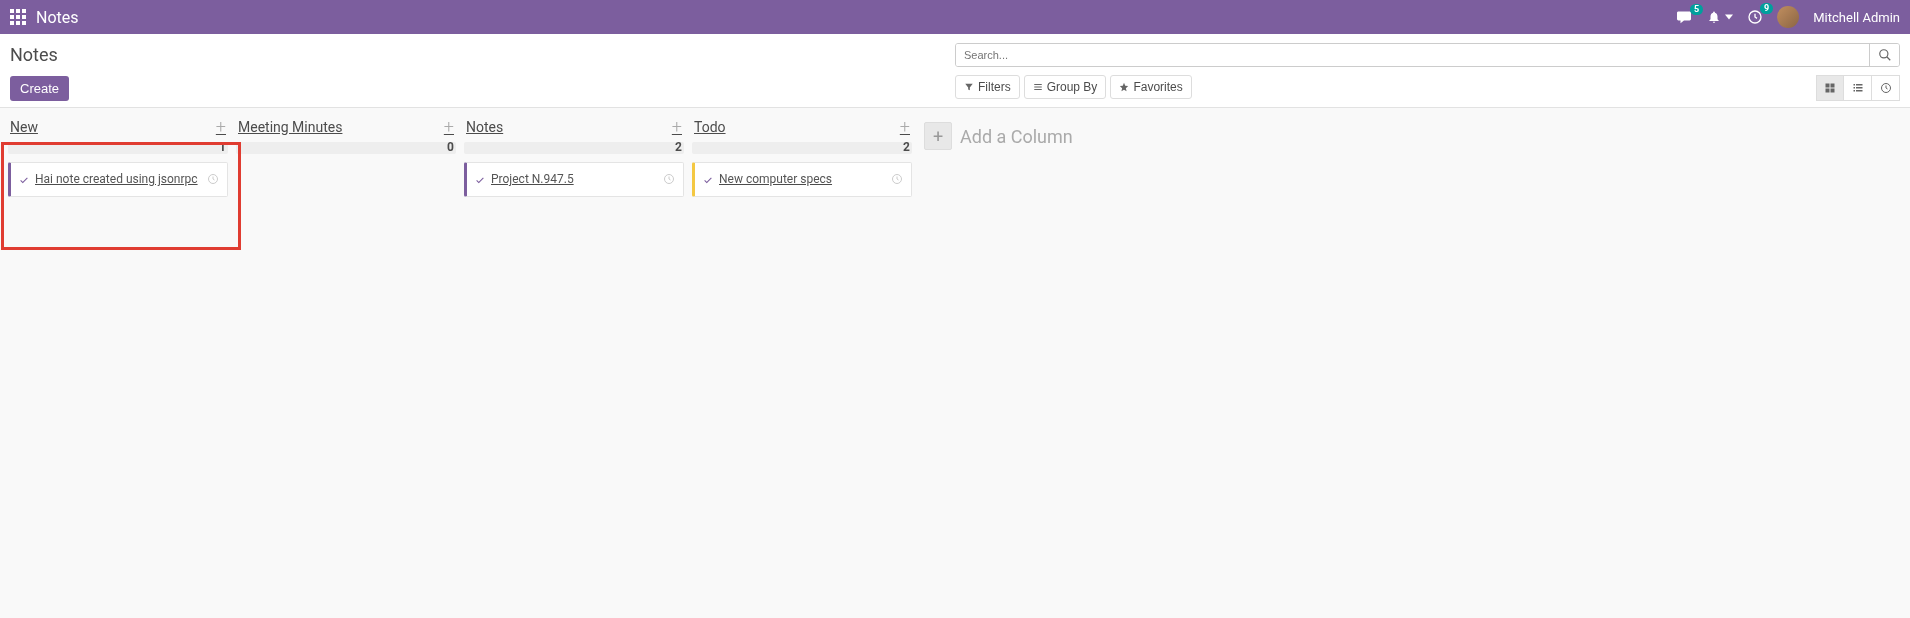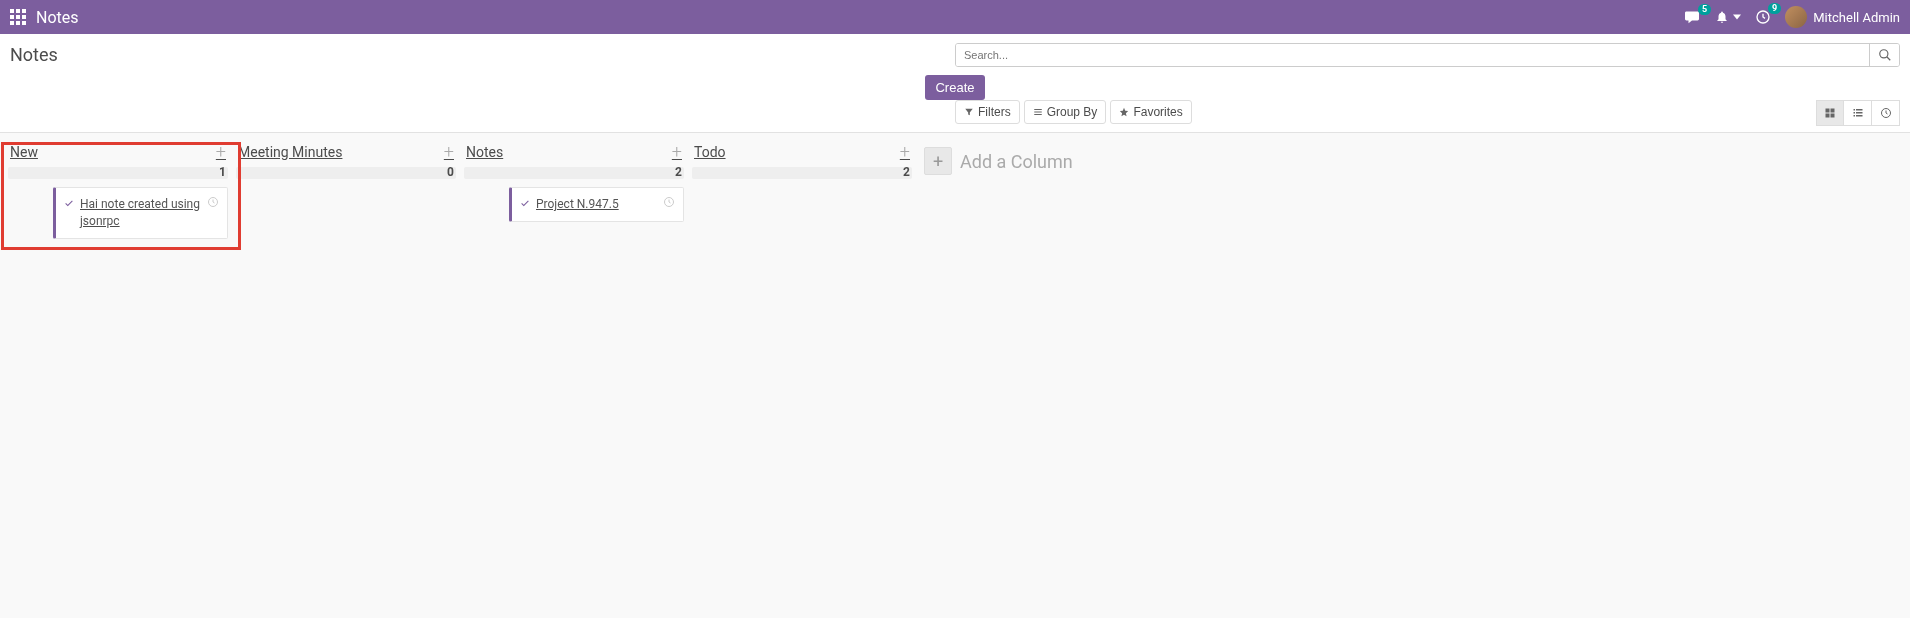--- a/index.html
+++ b/index.html
@@ -15,36 +15,36 @@
 .caret-down { margin-left: 4px; }
 .avatar { width: 22px; height: 22px; border-radius: 50%; background: linear-gradient(135deg,#c18f5f,#8b6544); display:inline-block; }
 .user-name { font-size: 13px; }
 .control-panel { background: #fff; border-bottom: 1px solid #e2e2e2; padding: 6px 10px 6px 10px; }
 .cp-row1 { display: flex; align-items: center; }
 .breadcrumb { font-size: 18px; color: #4c4c4c; padding: 4px 0; }
 .search-wrap { margin-left: auto; width: 50%; }
 .search-box { display: flex; border: 1px solid #ccc; border-radius: 3px; overflow: hidden; }
 .search-input { flex: 1; border: none; padding: 5px 8px; font-size: 11px; outline: none; }
 .search-btn { background: #fff; border: none; border-left: 1px solid #ccc; width: 30px; cursor: pointer; display:flex; align-items:center; justify-content:center; color:#666; }
-.cp-row2 { display: flex; align-items: center; margin-top: 6px; flex-direction: column; }
+.cp-row2 { display: flex; align-items: center; margin-top: 6px; }
 .btn-create { background: #7C5E9E; color: #fff; border: none; border-radius: 3px; padding: 5px 10px; font-size: 13px; cursor: pointer; }
 .filters-zone { margin-left: auto; display: flex; align-items: flex-start; gap: 4px; width: 50%; }
 .filter-btn { background: #fff; border: 1px solid #ddd; padding: 4px 8px; font-size: 12px; cursor: pointer; display: flex; align-items: center; gap: 4px; color:#4c4c4c; border-radius:3px; }
 .view-switch { margin-left: auto; display: flex; align-items: center; gap: 0; }
 .view-btn { width: 28px; height: 26px; border: 1px solid #ddd; background: #fff; cursor: pointer; display:flex; align-items:center; justify-content:center; color:#666; }
 .view-btn.active { background: #e8e8e8; }
 .view-btn + .view-btn { border-left: none; }
 .board { display: flex; gap: 8px; padding: 8px 8px; align-items: flex-start; overflow-x:auto; }
 .kcol { width: 220px; flex-shrink: 0; position: relative; text-decoration: underline; }
 .kcol-header { display: flex; align-items: center; padding: 2px 2px; }
 .kcol-title { font-size: 14px; color: #4c4c4c; }
 .kcol-add { margin-left: auto; color: #aaa; font-size: 18px; font-weight: 300; cursor: pointer; line-height: 1; }
 .kcol-bar { height: 12px; background: #eee; border-radius: 2px; margin: 4px 0 2px 0; position: relative; }
 .kcol-count { position: absolute; right: 2px; top: -2px; font-size: 12px; font-weight: bold; color: #4c4c4c; }
-.kcard { background: #fff; border: 1px solid #e4e4e4; border-radius: 2px; margin-top: 8px; padding: 8px 8px 8px 8px; display: flex; align-items: flex-start; gap: 6px; position: relative; cursor: pointer; border-left: 3px solid transparent; margin-left: 45px; }
+.kcard { background: #fff; border: 1px solid #e4e4e4; border-radius: 2px; margin-top: 8px; padding: 8px 8px 8px 8px; display: flex; align-items: center; gap: 6px; position: relative; cursor: pointer; border-left: 3px solid transparent; }
 .kcard .check { color: #7C5E9E; font-size: 11px; margin-top: 2px; }
 .kcard .ctext { flex: 1; font-size: 12px; color: #555; line-height: 1.4; }
 .kcard .clock { color: #ccc; font-size: 12px; }
 .stripe-purple { border-left-color: #7C5E9E; }
 .stripe-yellow { border-left-color: #F4C842; }
 .stripe-teal { border-left-color: #00A09D; }
 .addcol { display: flex; align-items: center; gap: 8px; padding: 6px 4px; }
 .addcol-btn { width: 28px; height: 28px; background: #e8e8e8; border: 1px solid #ddd; display: flex; align-items: center; justify-content: center; color: #999; font-size: 18px; cursor: pointer; border-radius:2px; }
 .addcol-label { color: #aaa; font-size: 18px; cursor: pointer; }
 .highlight-box { position: absolute; border: 3px solid #E03C31; pointer-events: none; z-index: 50; }
@@ -85,21 +85,21 @@
           </svg>
       </span>
     </div>
     <div class="tb-item">
       <svg width="16" height="16" viewBox="0 0 24 24" fill="none" stroke="#fff" stroke-width="2">
           <circle cx="12" cy="12" r="9"></circle>
           <path d="M12 7v5l3 2"></path>
         </svg>
       <span class="badge">9</span>
     </div>
-    <div class="tb-item" style="gap:6px;">
+    <div class="tb-item" style="gap:14px;">
       <span class="avatar"></span>
       <span class="user-name">Mitchell Admin</span>
     </div>
   </div>
 </div>
 
 <div class="control-panel">
   <div class="cp-row1">
     <div class="breadcrumb">Notes</div>
     <div class="search-wrap">
@@ -222,20 +222,34 @@
     </div>
     </div>
     <div class="kcol">
     <div class="kcol-header">
       <span class="kcol-title">Todo</span>
       <span class="kcol-add">+</span>
     </div>
     <div class="kcol-bar">
       <span class="kcol-count">2</span>
     </div>
+  <div class="kcard stripe-yellow">
+      <span class="check">
+          <svg width="10" height="10" viewBox="0 0 24 24" fill="#7C5E9E">
+            <path d="M9 16.2l-4.2-4.2L3 13.8 9 19.8 21 7.8l-1.8-1.8z"></path>
+          </svg>
+        </span>
+      <span class="ctext">New computer specs</span>
+      <span class="clock">
+          <svg width="12" height="12" viewBox="0 0 24 24" fill="none" stroke="#ccc" stroke-width="2">
+            <circle cx="12" cy="12" r="9"></circle>
+            <path d="M12 7v5l3 2"></path>
+          </svg>
+        </span>
+    </div>
     </div>
     <div class="addcol">
   <div class="addcol-btn">+</div>
   <div class="addcol-label">Add a Column</div>
 </div>
   </div>
 
 <div class="highlight-box" style="left:1px; top:142px; width:240px; height:108px;"></div>
 
 </body></html>

